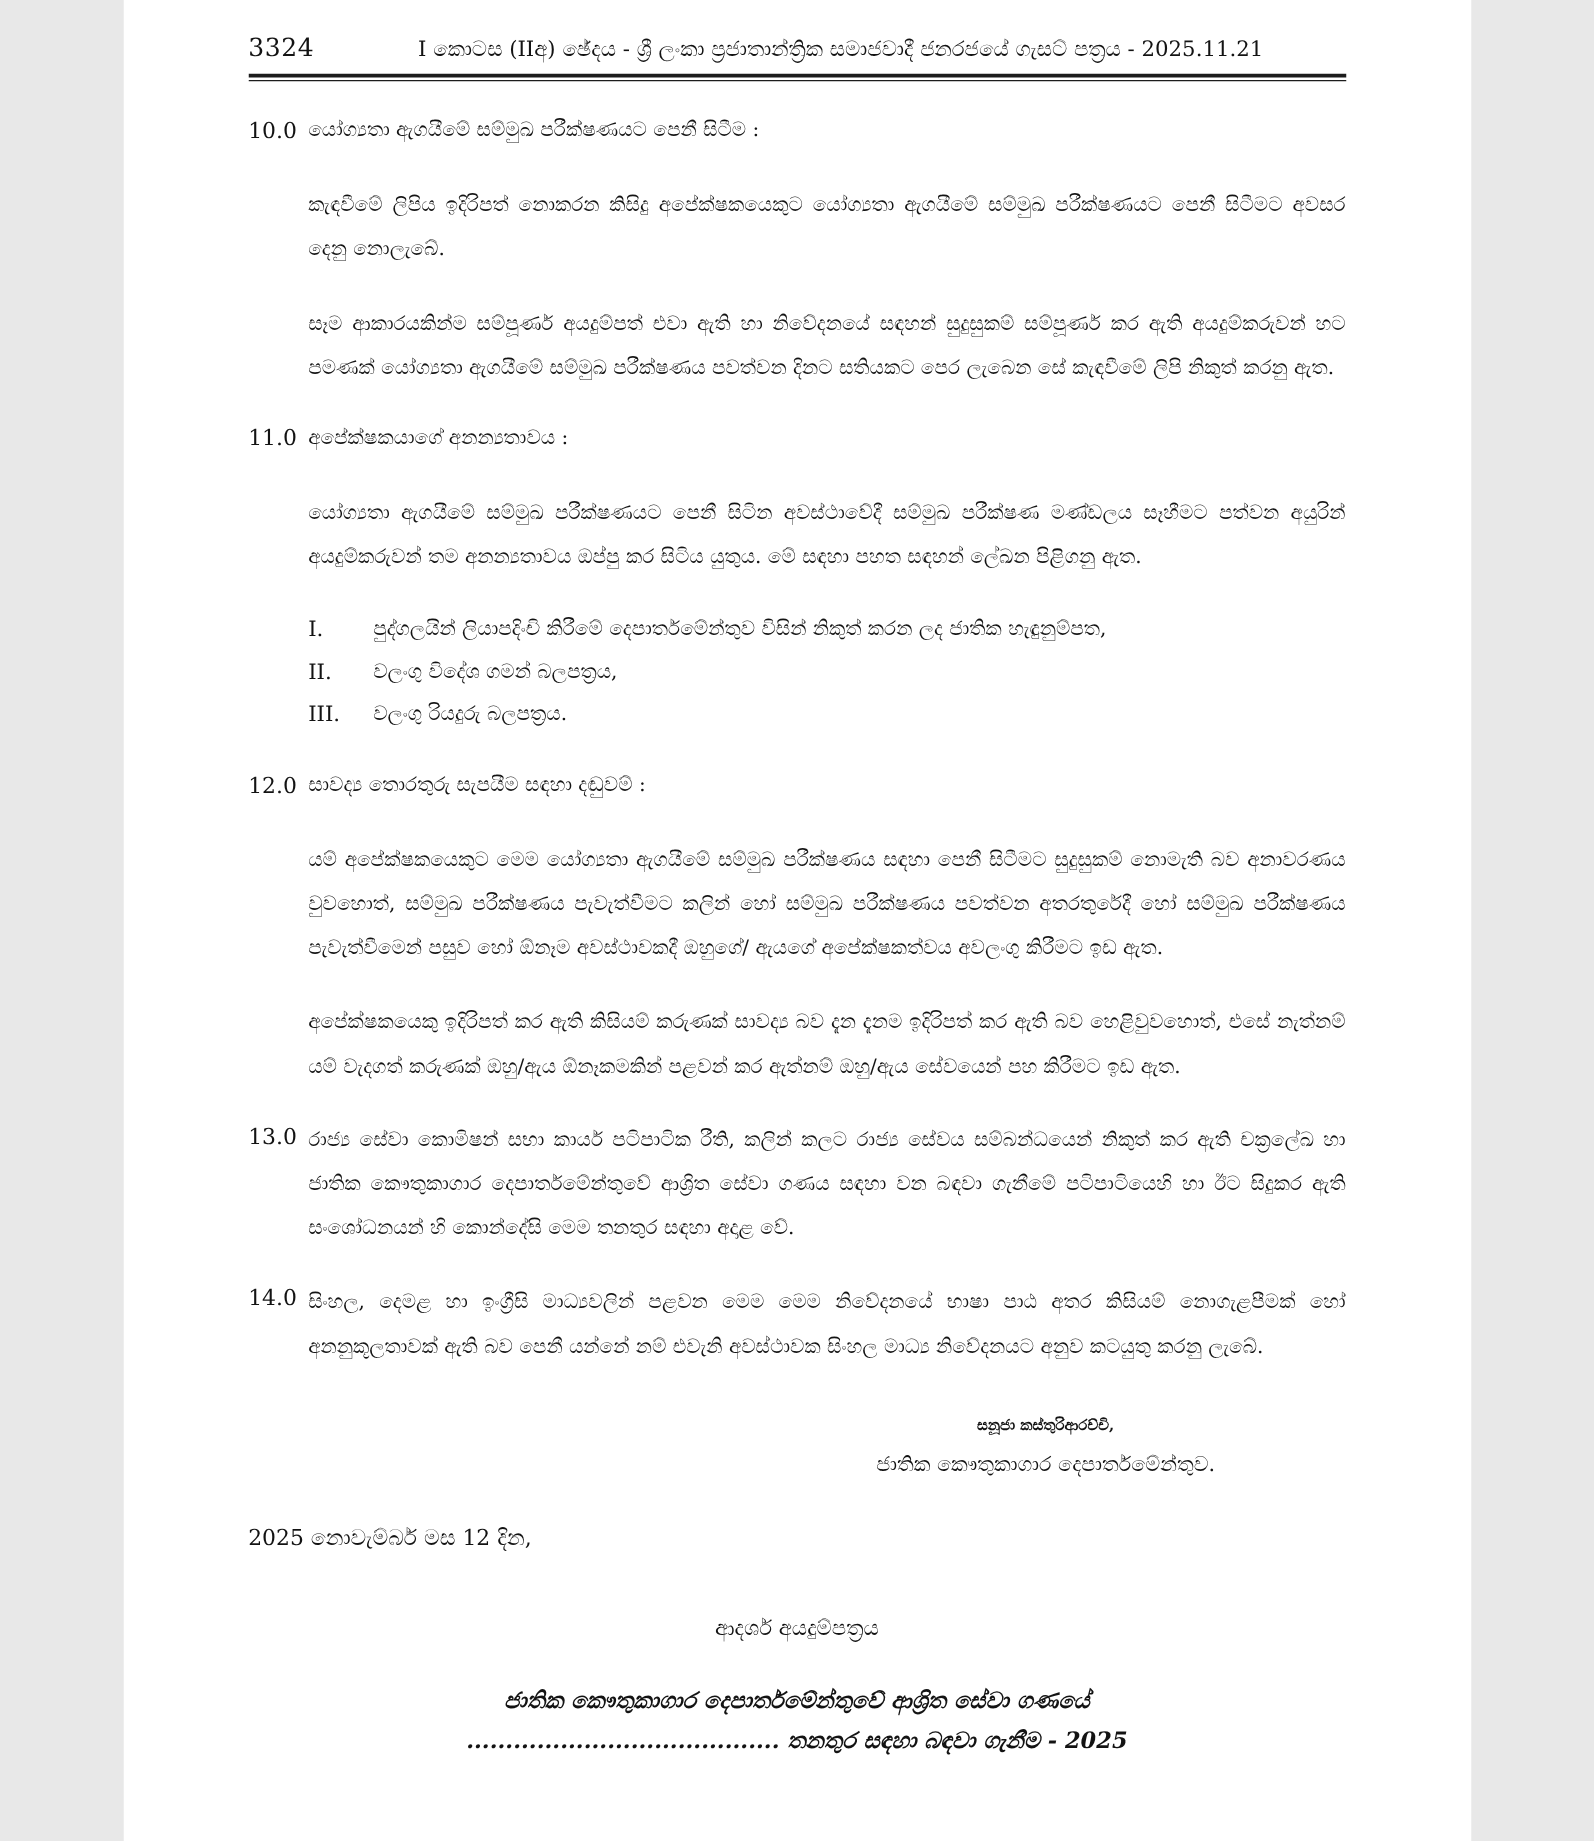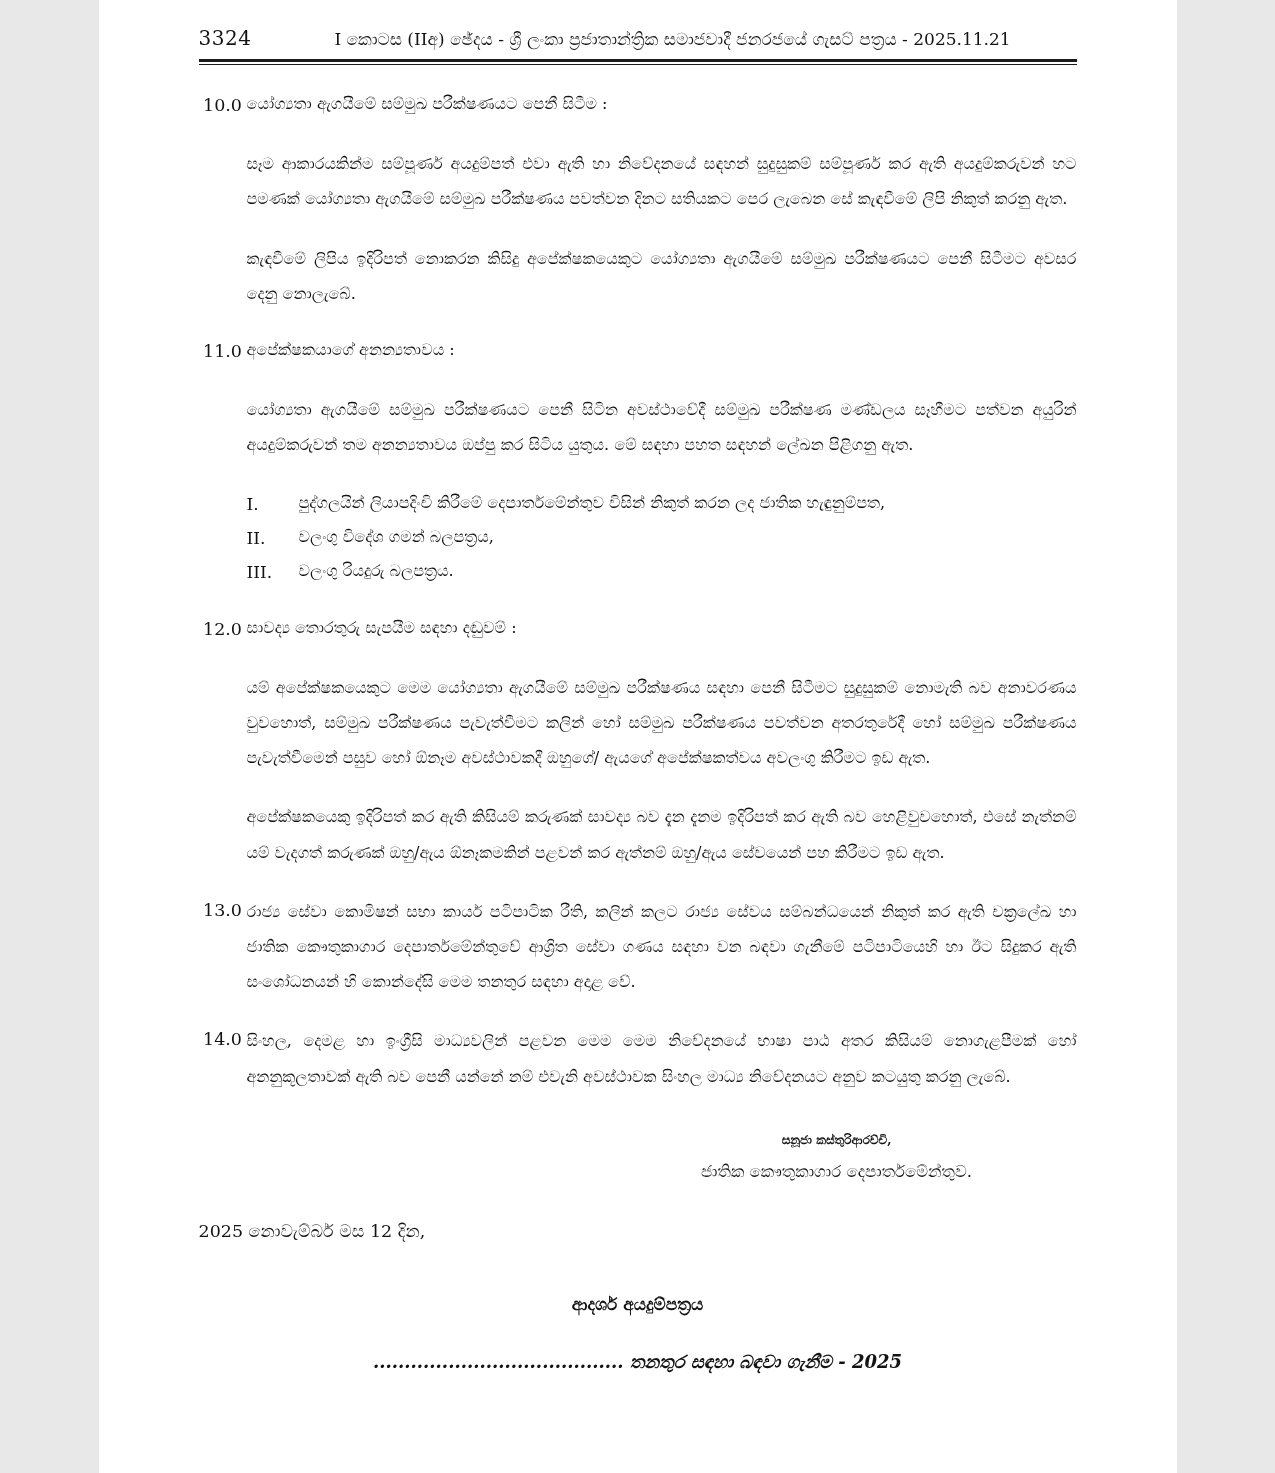--- a/index.html
+++ b/index.html
@@ -14,52 +14,52 @@
     padding:26px 100px 0 100px;
     overflow:hidden;
   }
   
   .hdr{display:flex;align-items:baseline;}
   .hdr .pno{width:130px;font-size:20px;letter-spacing:.5px;}
   .hdr .title{flex:1;text-align:center;font-weight:normal;font-size:17px;padding-right:60px;}
   .rule{margin-top:9px;height:2px;border-top:3px solid #1c1c1c;border-bottom:1px solid #1c1c1c;}
   
   .sec{display:grid;grid-template-columns:48px 1fr;margin-top:24px;}
-  .num{font-size:17.5px;line-height:1.9;text-align:center;}
+  .num{font-size:17.5px;line-height:1.9;}
   .shead{font-size:16px;line-height:1.9;}
   .para{grid-column:2;margin-top:24px;text-align:justify;font-size:16px;line-height:2.2;}
   .sbody{font-size:16px;line-height:2.2;text-align:justify;}
   .rlist{grid-column:2;margin-top:24px;}
   .ritem{display:grid;grid-template-columns:52px 1fr;font-size:16px;line-height:2.0;}
   .rnum{font-size:17px;}
   
   .sig{width:400px;margin:34px 40px 0 auto;text-align:center;font-size:16.5px;line-height:2.15;}
   .sig .name{font-weight:bold;font-size:12px;}
   
   .dateline{margin-top:32px;font-size:17.5px;}
   
-  .ftitle{margin-top:52px;text-align:center;font-weight:bold;font-size:17px;}
+  .ftitle{margin-top:52px;text-align:center;font-weight:normal;font-size:17px;}
   .fsub{margin-top:32px;text-align:center;font-weight:bold;font-style:italic;font-size:18px;line-height:1.75;}
 </style>
 </head>
 <body>
 
 <div class="page">
 
   <div class="hdr">
     <div class="pno">3324</div>
     <div class="title">I කොටස (IIඅ) ඡේදය - ශ්‍රී ලංකා ප්‍රජාතාන්ත්‍රික සමාජවාදී ජනරජයේ ගැසට් පත්‍රය - 2025.11.21</div>
   </div>
   <div class="rule"></div>
 
   <div class="sec">
     <div class="num">10.0</div>
     <div class="shead">යෝග්‍යතා ඇගයීමේ සම්මුඛ පරීක්ෂණයට පෙනී සිටීම :</div>
+    <div class="para">කැඳවීමේ ලිපිය ඉදිරිපත් නොකරන කිසිදු අපේක්ෂකයෙකුට යෝග්‍යතා ඇගයීමේ සම්මුඛ පරීක්ෂණයට පෙනී සිටීමට අවසර දෙනු නොලැබේ.</div>
     <div class="para">සෑම ආකාරයකින්ම සම්පූර්ණ අයදුම්පත් එවා ඇති හා නිවේදනයේ සඳහන් සුදුසුකම් සම්පූර්ණ කර ඇති අයදුම්කරුවන් හට පමණක් යෝග්‍යතා ඇගයීමේ සම්මුඛ පරීක්ෂණය පවත්වන දිනට සතියකට පෙර ලැබෙන සේ කැඳවීමේ ලිපි නිකුත් කරනු ඇත.</div>
-    <div class="para">කැඳවීමේ ලිපිය ඉදිරිපත් නොකරන කිසිදු අපේක්ෂකයෙකුට යෝග්‍යතා ඇගයීමේ සම්මුඛ පරීක්ෂණයට පෙනී සිටීමට අවසර දෙනු නොලැබේ.</div>
   </div>
 
   <div class="sec">
     <div class="num">11.0</div>
     <div class="shead">අපේක්ෂකයාගේ අනන්‍යතාවය :</div>
     <div class="para">යෝග්‍යතා ඇගයීමේ සම්මුඛ පරීක්ෂණයට පෙනී සිටින අවස්ථාවේදී සම්මුඛ පරීක්ෂණ මණ්ඩලය සෑහීමට පත්වන අයුරින් අයදුම්කරුවන් තම අනන්‍යතාවය ඔප්පු කර සිටිය යුතුය. මේ සඳහා පහත සඳහන් ලේඛන පිළිගනු ඇත.</div>
     <div class="rlist">
       <div class="ritem">
         <div class="rnum">I.</div>
         <div>පුද්ගලයින් ලියාපදිංචි කිරීමේ දෙපාර්තමේන්තුව විසින් නිකුත් කරන ලද ජාතික හැඳුනුම්පත,</div>
@@ -95,16 +95,17 @@
 
   <div class="sig">
     <div class="name">සනූජා කස්තුරිආරච්චි,</div>
     <div>ජාතික කෞතුකාගාර දෙපාර්තමේන්තුව.</div>
   </div>
 
   <div class="dateline">2025 නොවැම්බර් මස 12 දින,</div>
 
   <div class="ftitle">ආදර්ශ අයදුම්පත්‍රය</div>
   <div class="fsub">
+    <div>ජාතික කෞතුකාගාර දෙපාර්තමේන්තුවේ ආශ්‍රිත සේවා ගණයේ</div>
     <div>........................................ තනතුර සඳහා බඳවා ගැනීම - 2025</div>
   </div>
 
 </div>
 
 </body></html>

